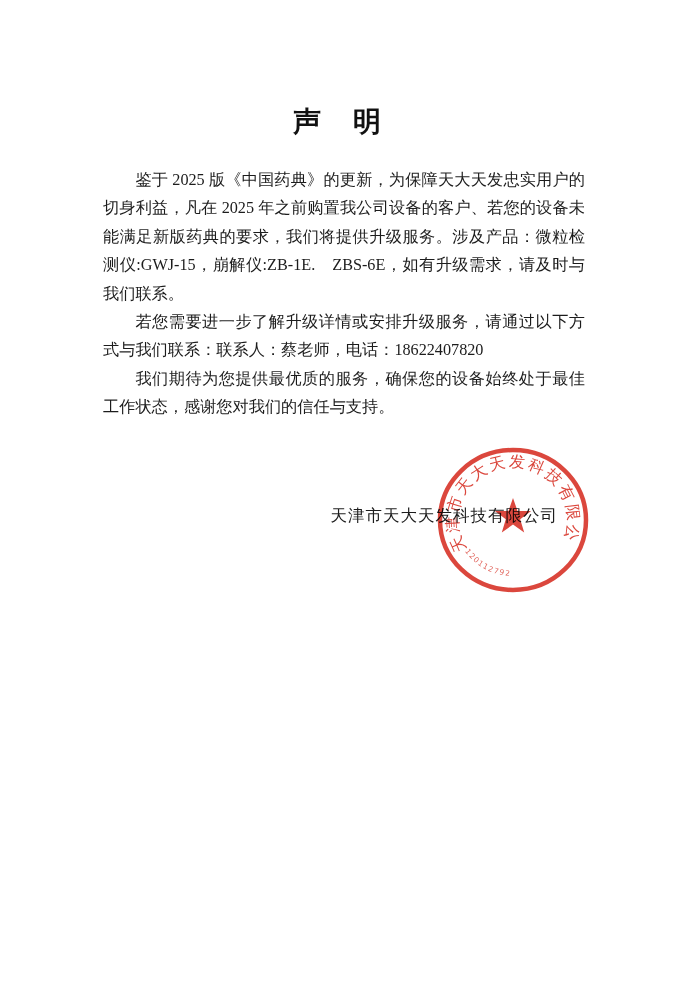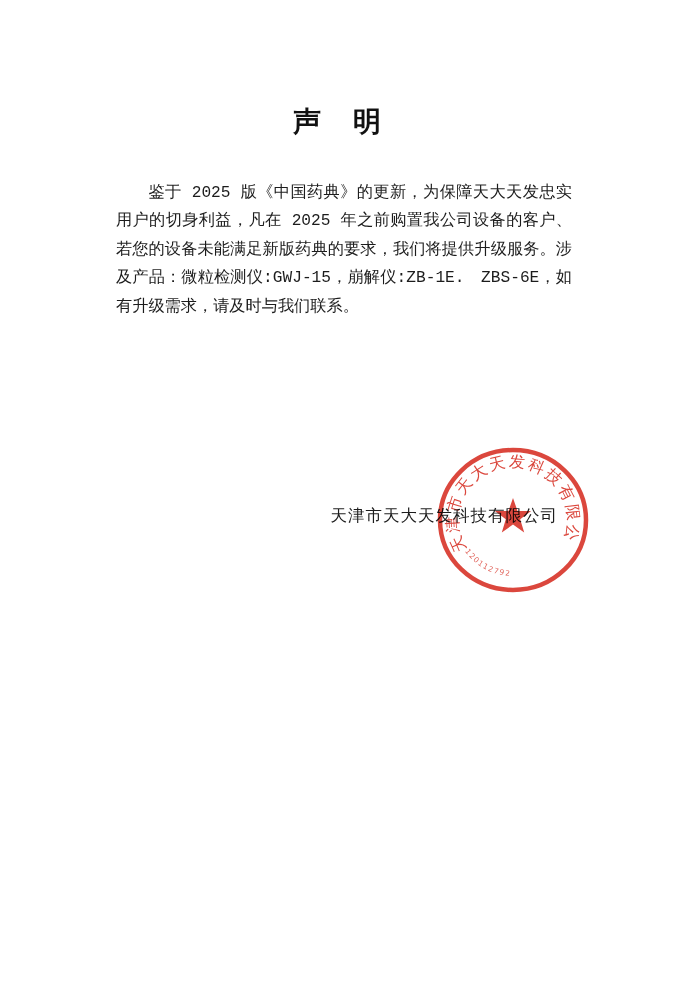--- a/index.html
+++ b/index.html
@@ -26,23 +26,22 @@
   .doc-body {
     position: absolute;
     top: 166px;
     left: 103px;
     width: 482px;
     font-size: 16.2px;
     line-height: 28.4px;
     text-align: justify;
   }
   .doc-body p {
-    margin: 13px;
+    margin: 0;
     text-indent: 2em;
-    font-family: Liberation Mono, monospace;
   }
   .signature-company {
     position: absolute;
     top: 505px;
     right: 94px;
     font-size: 16.5px;
     letter-spacing: 1px;
     color: #1c1c1c;
     white-space: nowrap;
   }
@@ -68,20 +67,22 @@
 </style>
 </head>
 <body>
 
 <div class="page">
 
   <div class="doc-title">声　明</div>
 
   <div class="doc-body">
     <p>鉴于 2025 版《中国药典》的更新，为保障天大天发忠实用户的切身利益，凡在 2025 年之前购置我公司设备的客户、若您的设备未能满足新版药典的要求，我们将提供升级服务。涉及产品：微粒检测仪:GWJ-15，崩解仪:ZB-1E.　ZBS-6E，如有升级需求，请及时与我们联系。</p>
+    <p>若您需要进一步了解升级详情或安排升级服务，请通过以下方式与我们联系：联系人：蔡老师，电话：18622407820</p>
+    <p>我们期待为您提供最优质的服务，确保您的设备始终处于最佳工作状态，感谢您对我们的信任与支持。</p>
   </div>
 
   <div class="signature-company">天津市天大天发科技有限公司</div>
 
 
   <svg class="stamp" viewBox="0 0 180 190" xmlns="http://www.w3.org/2000/svg">
     <defs>
       <path id="sealArcPath" d="M 42.9 120.9 A 55 53 0 1 1 135.1 120.9" fill="none"></path>
       <path id="sealSerialPath" d="M 38.8 120 A 58 56 0 0 0 139.2 120" fill="none"></path>
     </defs>

